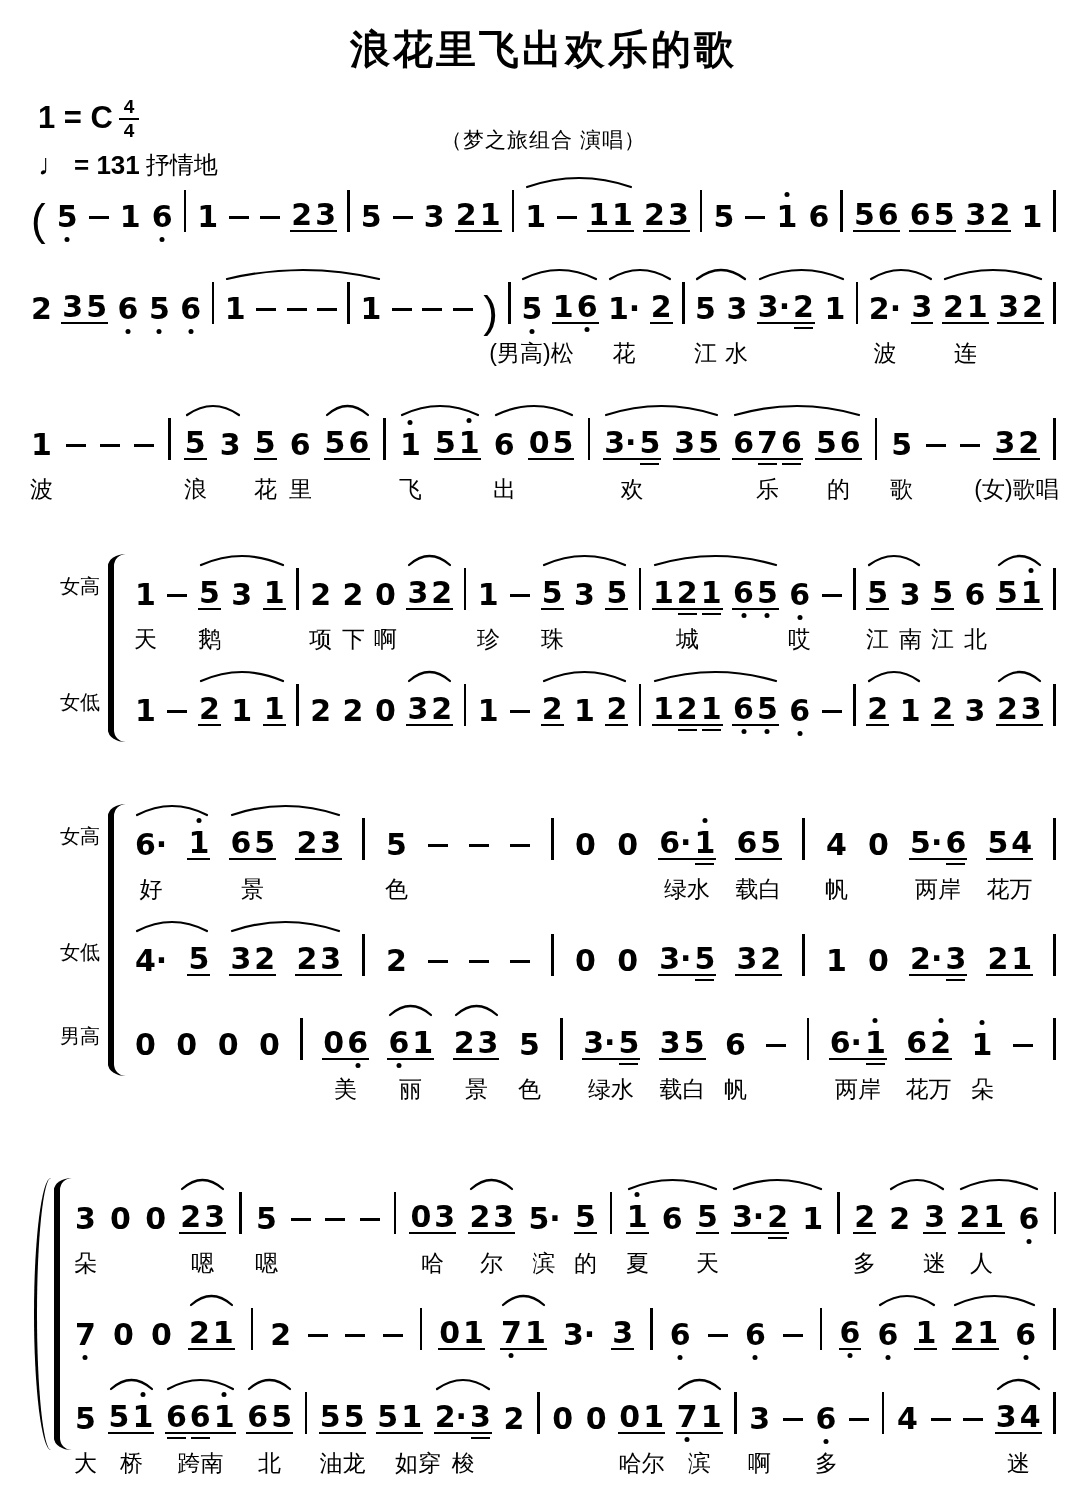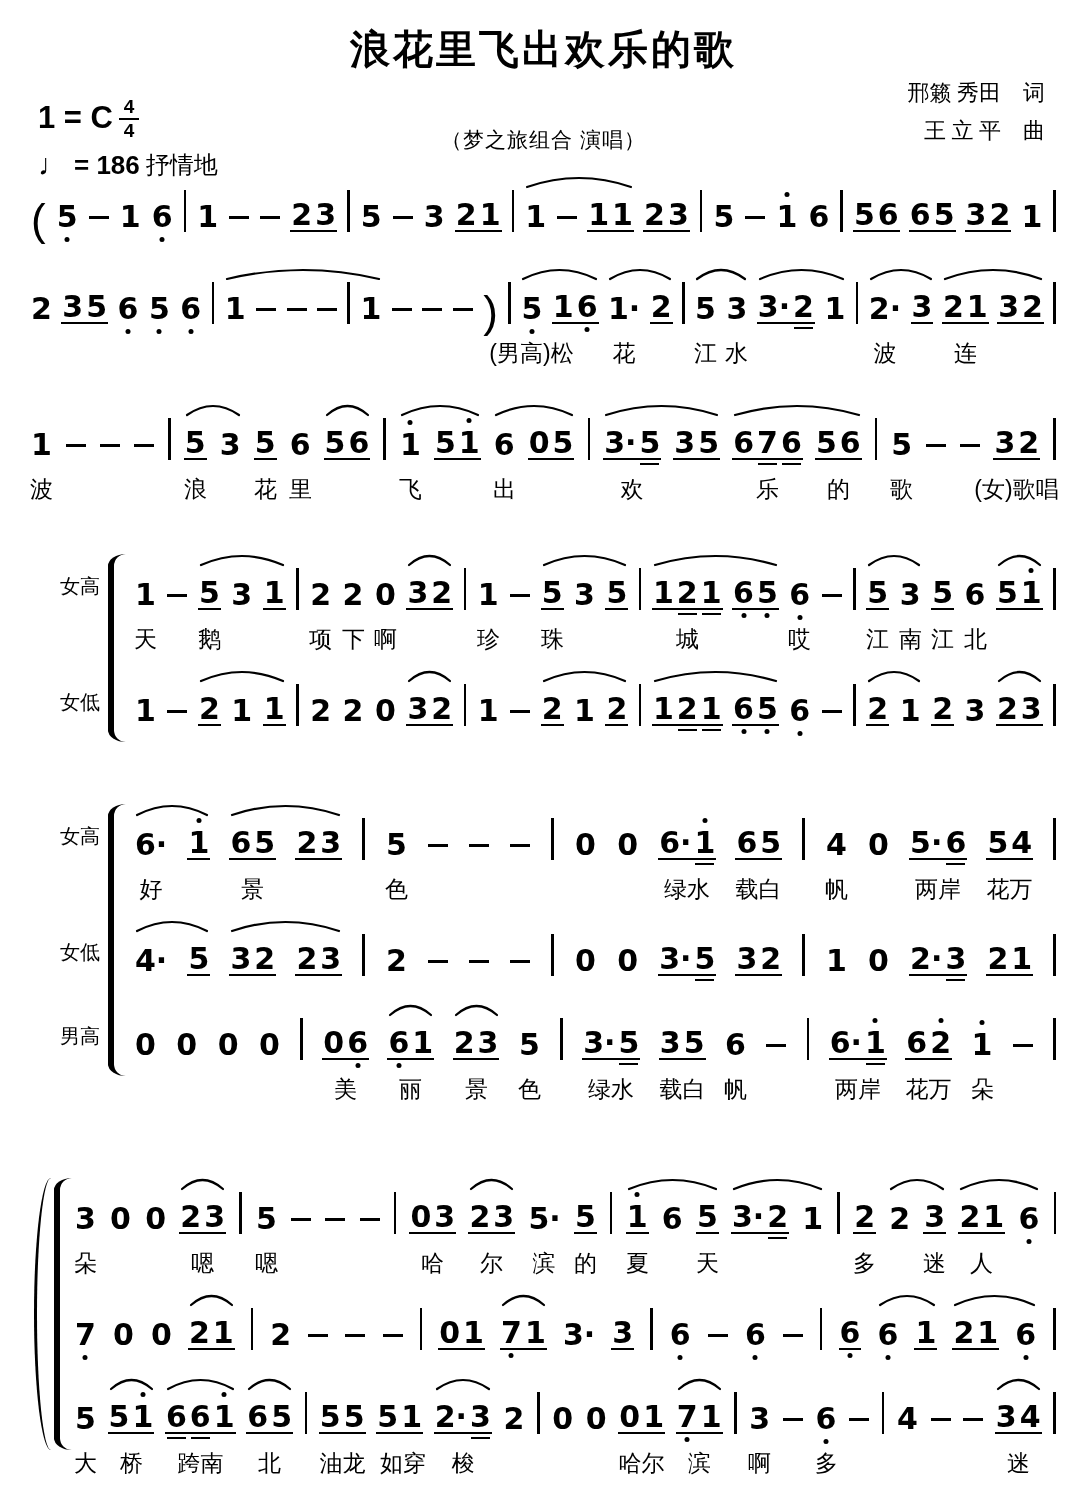--- a/index.html
+++ b/index.html
@@ -61,27 +61,23 @@
       <div class="keyline">
         <span>1 = C</span>
         <span class="frac">
             <span>4</span>
             <span class="fbar"></span>
             <span>4</span>
           </span>
       </div>
       <div class="tempoline">
         <span class="notechar">♩</span>
-        <span>= 186</span>
+        <span>= 131</span>
         <span class="expr">抒情地</span>
       </div>
-    </div>
-    <div class="meta-right">
-      <div>邢籁  秀田　词</div>
-      <div>王 立 平　曲</div>
     </div>
   </div>
   <div class="score" id="score">
       <div class="system sys1">
         <div class="rowblock">
           <div class="mrow">
             <div class="line">
               <div class="grp">
                 <span class="pr">(</span>
               </div>
@@ -1241,21 +1237,21 @@
             </div>
           </div>
           <div class="mrow">
             <div class="spacer6"></div>
             <div class="lyricline">
               <span class="lyr" style="left: 11.5px;">大</span>
               <span class="lyr" style="left: 57.5px;">桥</span>
               <span class="lyr" style="left: 126.5px;">跨南</span>
               <span class="lyr" style="left: 195.5px;">北</span>
               <span class="lyr" style="left: 268.5px;">油龙</span>
-              <span class="lyr" style="left: 329px;">如穿</span>
+              <span class="lyr" style="left: 344px;">如穿</span>
               <span class="lyr" style="left: 389px;">梭</span>
               <span class="lyr" style="left: 567.5px;">哈尔</span>
               <span class="lyr" style="left: 625.5px;">滨</span>
               <span class="lyr" style="left: 685.5px;">啊</span>
               <span class="lyr" style="left: 752.5px;">多</span>
               <span class="lyr" style="left: 944.5px;">迷</span>
             </div>
           </div>
         </div>
         <div class="brace" style="top: 20px; height: 252px; left: 24px;"></div>

